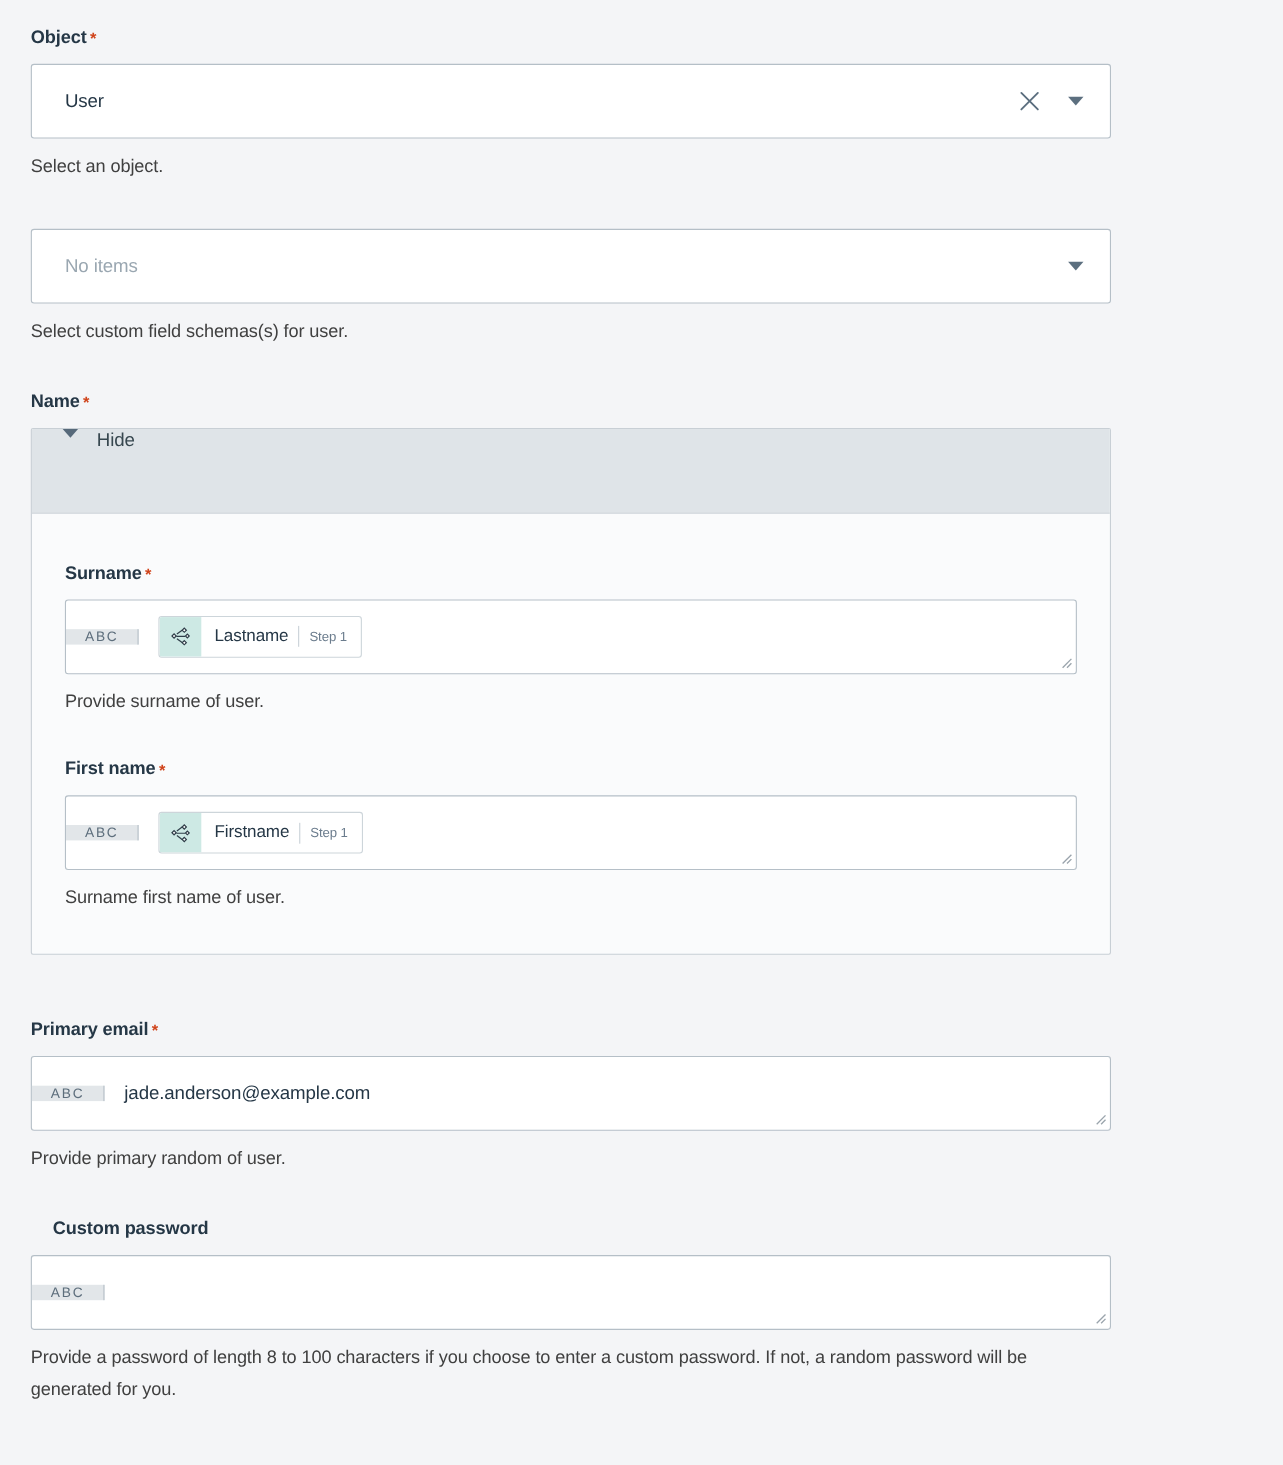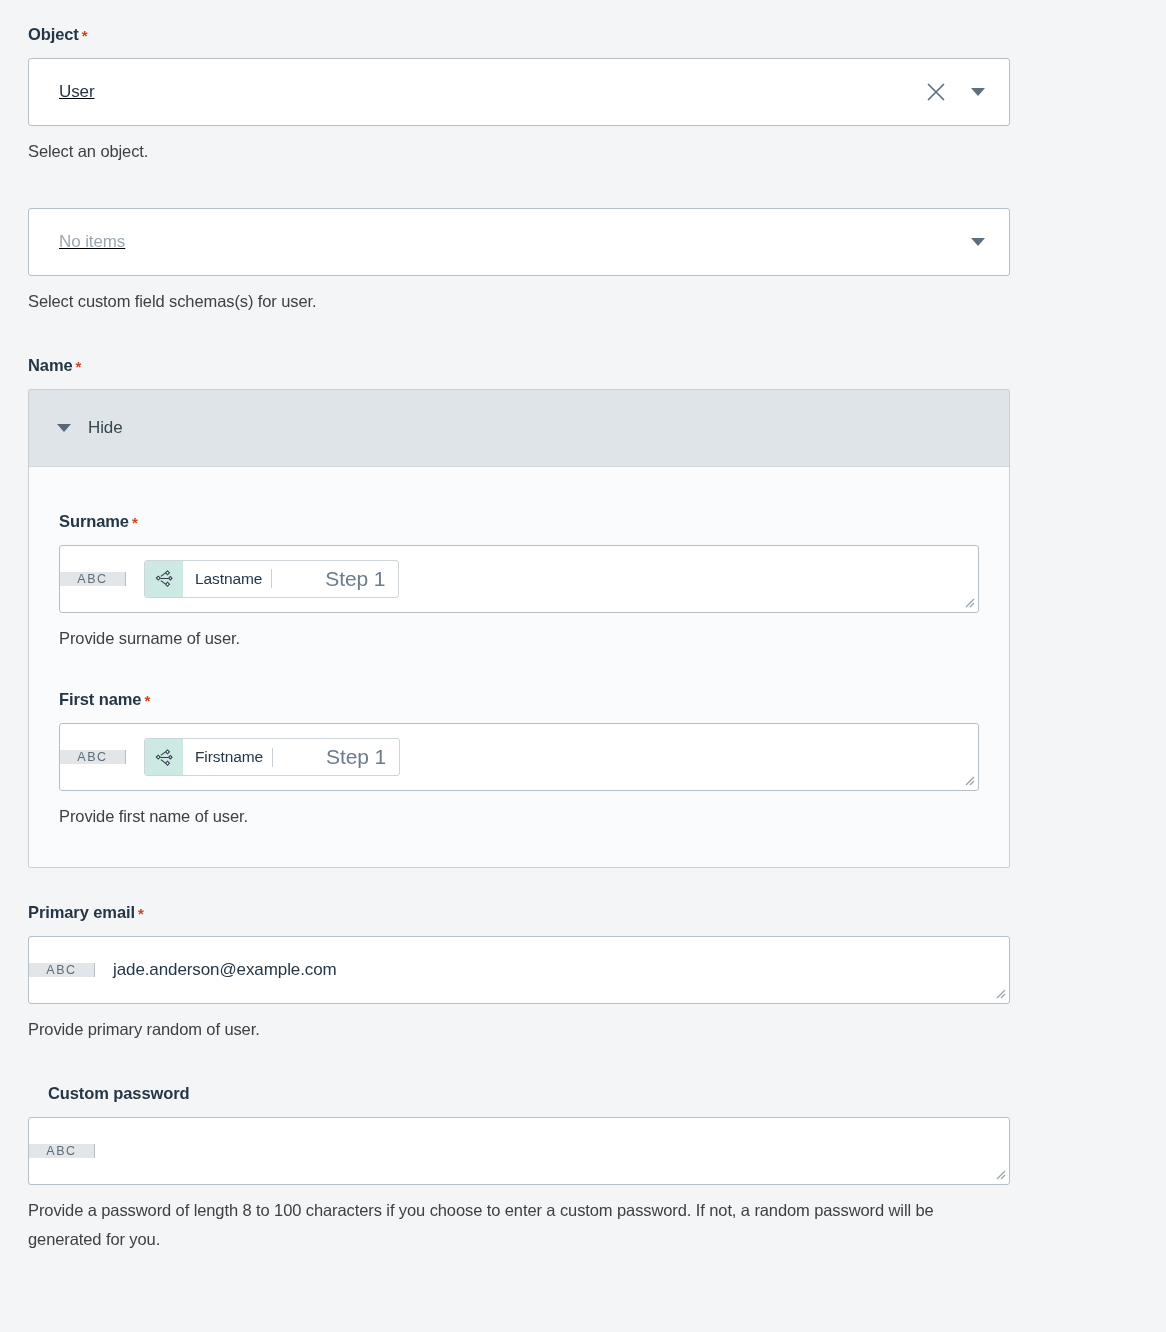--- a/index.html
+++ b/index.html
@@ -47,21 +47,20 @@
   
   .combo {
     background: #ffffff;
     border: 1px solid #b5bfc7;
     border-radius: 3px;
     height: 68px;
     display: flex;
     align-items: center;
     padding: 0 12px 0 30px;
     position: relative;
-    text-decoration: underline;
   }
   .combo-value {
     font-size: 17px;
     color: #253746;
     flex: 1;
     letter-spacing: -0.1px;
   }
   .combo-value.placeholder { color: #9aa7b1; }
   .clear-x {
     width: 30px; height: 30px;
@@ -85,21 +84,21 @@
   .panel {
     border: 1px solid #c8cfd5;
     border-radius: 2px;
     background: #fafbfc;
     overflow: hidden;
   }
   .panel-header {
     background: #dfe4e8;
     height: 77px;
     display: flex;
-    align-items: center;
+    align-items: flex-start;
     padding-left: 28px;
     border-bottom: 1px solid #d2d8dd;
   }
   .panel-caret {
     width: 0; height: 0;
     border-left: 7px solid transparent;
     border-right: 7px solid transparent;
     border-top: 8px solid #56697a;
     margin-right: 17px;
   }
@@ -183,24 +182,23 @@
     color: #253746;
     letter-spacing: -0.1px;
   }
   .chip-sep {
     width: 1px;
     height: 19px;
     background: #c9d1d7;
     margin: 0 9px;
   }
   .chip-step {
-    font-size: 21px;
+    font-size: 12px;
     color: #6b7c8d;
     letter-spacing: -0.1px;
-    margin-left: 44px;
   }
 
   
   .mt-label-to-input { margin-top: 14px; }
   .mt-input-to-help  { margin-top: 11px; }
 </style>
 </head>
 <body>
 
 <div class="page">
@@ -316,28 +314,28 @@
               <span class="resize-grip">
                 <svg width="14" height="14" viewBox="0 0 14 14" aria-hidden="true">
                   <g stroke="#9aa4ac" stroke-width="1.2">
                     <path d="M13 5 L5 13"></path>
                       <path d="M13 9 L9 13"></path>
                   </g>
                 </svg>
               </span>
             </div>
           </div>
-          <div class="help-text mt-input-to-help">Provide first name of user.</div>
+          <div class="help-text mt-input-to-help">Surname first name of user.</div>
         </div>
 
       </div>
     </div>
   </div>
 
-  <div style="margin-top:36px;">
+  <div style="margin-top:60px;">
     <div>
       <span class="field-label" style="display:inline;">Primary email</span><span class="req">*</span>
     </div>
     <div class="input-row mt-label-to-input" style="min-height:68px;">
       <div class="abc-prefix">ABC</div>
       <div class="input-area">
         <span class="input-text">jade.anderson@example.com</span>
         <span class="resize-grip">
           <svg width="14" height="14" viewBox="0 0 14 14" aria-hidden="true">
             <g stroke="#9aa4ac" stroke-width="1.2">

